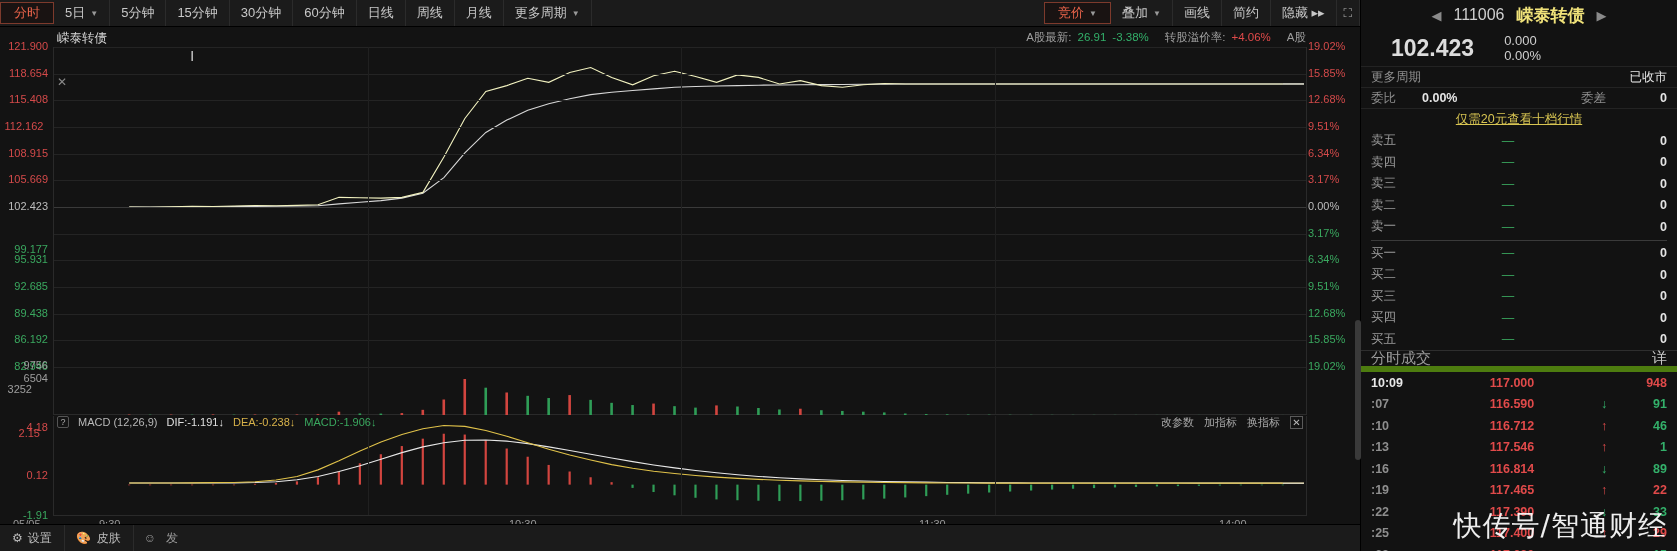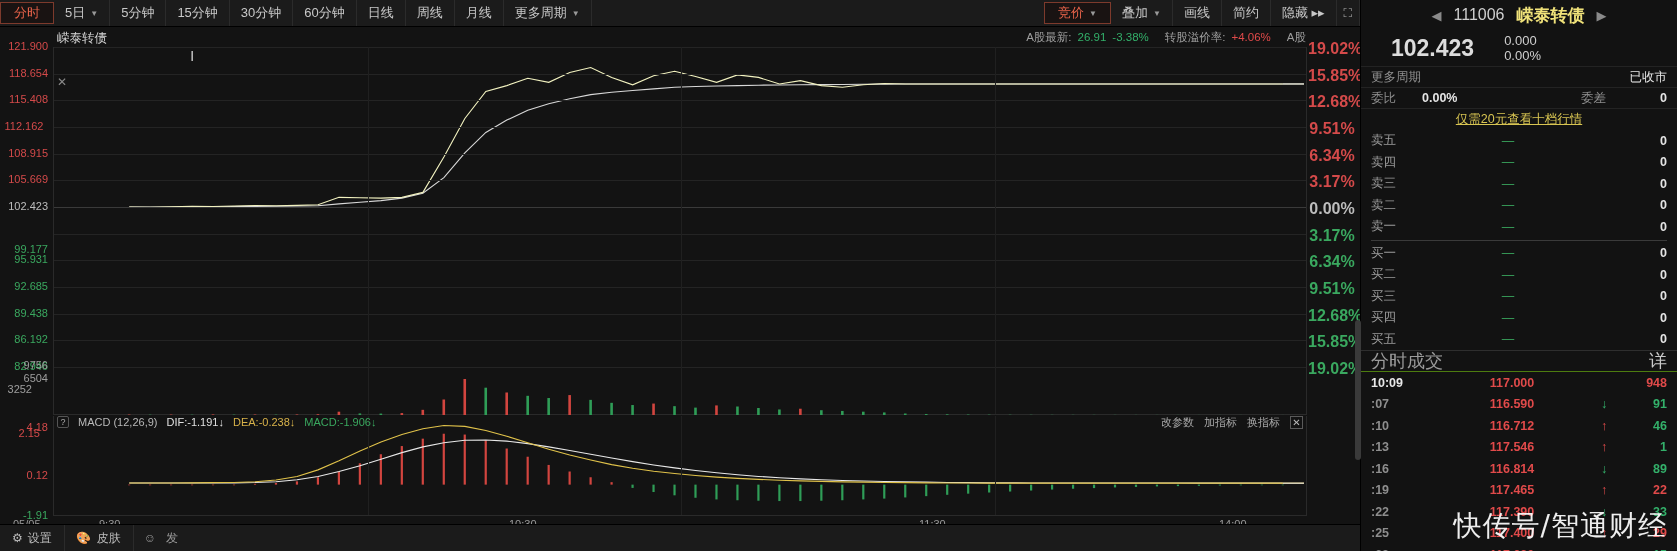--- a/index.html
+++ b/index.html
@@ -44,23 +44,22 @@
   }
   .hdr-lbl { color: #9e9e9e; }
   .hdr-green { color: #33b06a; }
   .hdr-red { color: #e04a4a; }
 
   .axis-left {
     position: absolute; left: 0; width: 52px; text-align: right;
     font-size: 11px; font-family: "Liberation Sans", sans-serif;
   }
   .axis-right {
-    position: absolute; right: 0; width: 52px; text-align: center;
-    font-size: 16px;
-    font-weight: bold;
+    position: absolute; right: 0; width: 52px; text-align: left;
+    font-size: 11px;
   }
   .ax-red { color: #d44a4a; }
   .ax-green { color: #3aa85f; }
   .ax-gray { color: #bdbdbd; }
   .ax-vol { color: #9e9e9e; }
 
   
   #price-pane {
     position: absolute; left: 53px; top: 20px; right: 53px; height: 320px;
     border-left: 1px solid #2a2a2a; border-right: 1px solid #2a2a2a;
@@ -160,22 +159,22 @@
   .ob-row {
     display: flex; align-items: center; height: 21.5px; padding: 0 10px;
     font-size: 12.5px;
   }
   .ob-row .ob-lbl { color: #9b9b9b; width: 48px; }
   .ob-row .ob-px { flex: 1; text-align: center; color: #3aa85f; }
   .ob-row .ob-vol { width: 70px; text-align: right; color: #e4e4e4; font-weight: bold; }
   #ob-divider { height: 1px; background: #3a3a3a; margin: 2px 10px; }
   #tick-header {
     display: flex; align-items: center; height: 22px; padding: 0 10px;
-    border-top: 1px solid #2e2e2e; border-bottom: 1px solid #4d7c0f;
-    color: #9b9b9b; font-size: 18px;
+    border-top: 1px solid #2e2e2e; border-bottom: 6px solid #4d7c0f;
+    color: #9b9b9b; font-size: 15px;
   }
   #tick-header .detail { margin-left: auto; color: #c9c9c9; }
   .tick-row {
     display: flex; align-items: center; height: 21.5px; padding: 0 10px;
     font-size: 12.5px; font-weight: bold; gap: 8px;
   }
   .tick-row .t-time { width: 52px; color: #8e8e8e; }
   .tick-row.first .t-time { color: #e8e8e8; }
   .tick-row .t-px { flex: 1; text-align: center; color: #e04a4a; }
   .tick-row .t-dir { width: 10px; }

